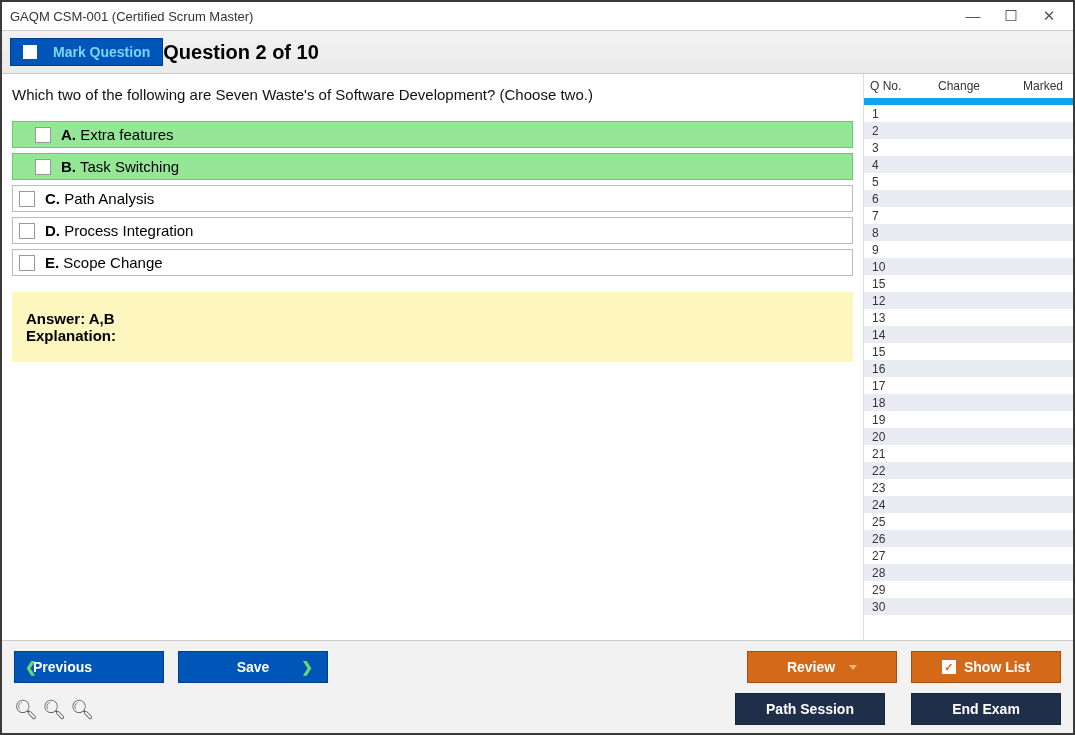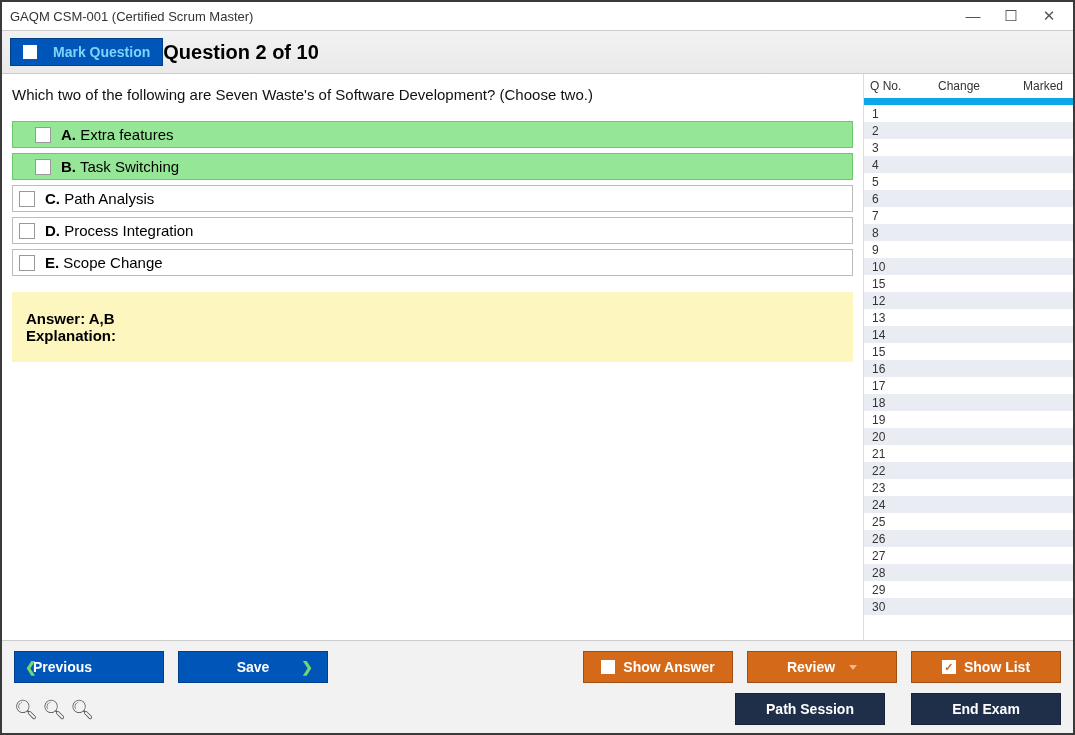--- a/index.html
+++ b/index.html
@@ -270,24 +270,20 @@
     <div class="footer-row1">
       <div class="btn btn-blue btn-prev">
         <span class="arrow-l">❮</span>
         <span>Previous</span>
       </div>
       <div class="btn btn-blue btn-next">
         <span>Save</span>
         <span class="arrow-r">❯</span>
       </div>
       <div class="spacer"></div>
-      <div class="btn btn-orange" style="width:150px">
-        <span class="chk-white"></span>
-        <span>Show Answer</span>
-      </div>
       <div class="btn btn-orange" style="width:150px;padding:7px 14px">
         <span>Review</span>
         <span class="tri-down"></span>
       </div>
       <div class="btn btn-orange" style="width:150px">
         <span class="chk-white">✓</span>
         <span>Show List</span>
       </div>
     </div>
     <div class="footer-row2">

